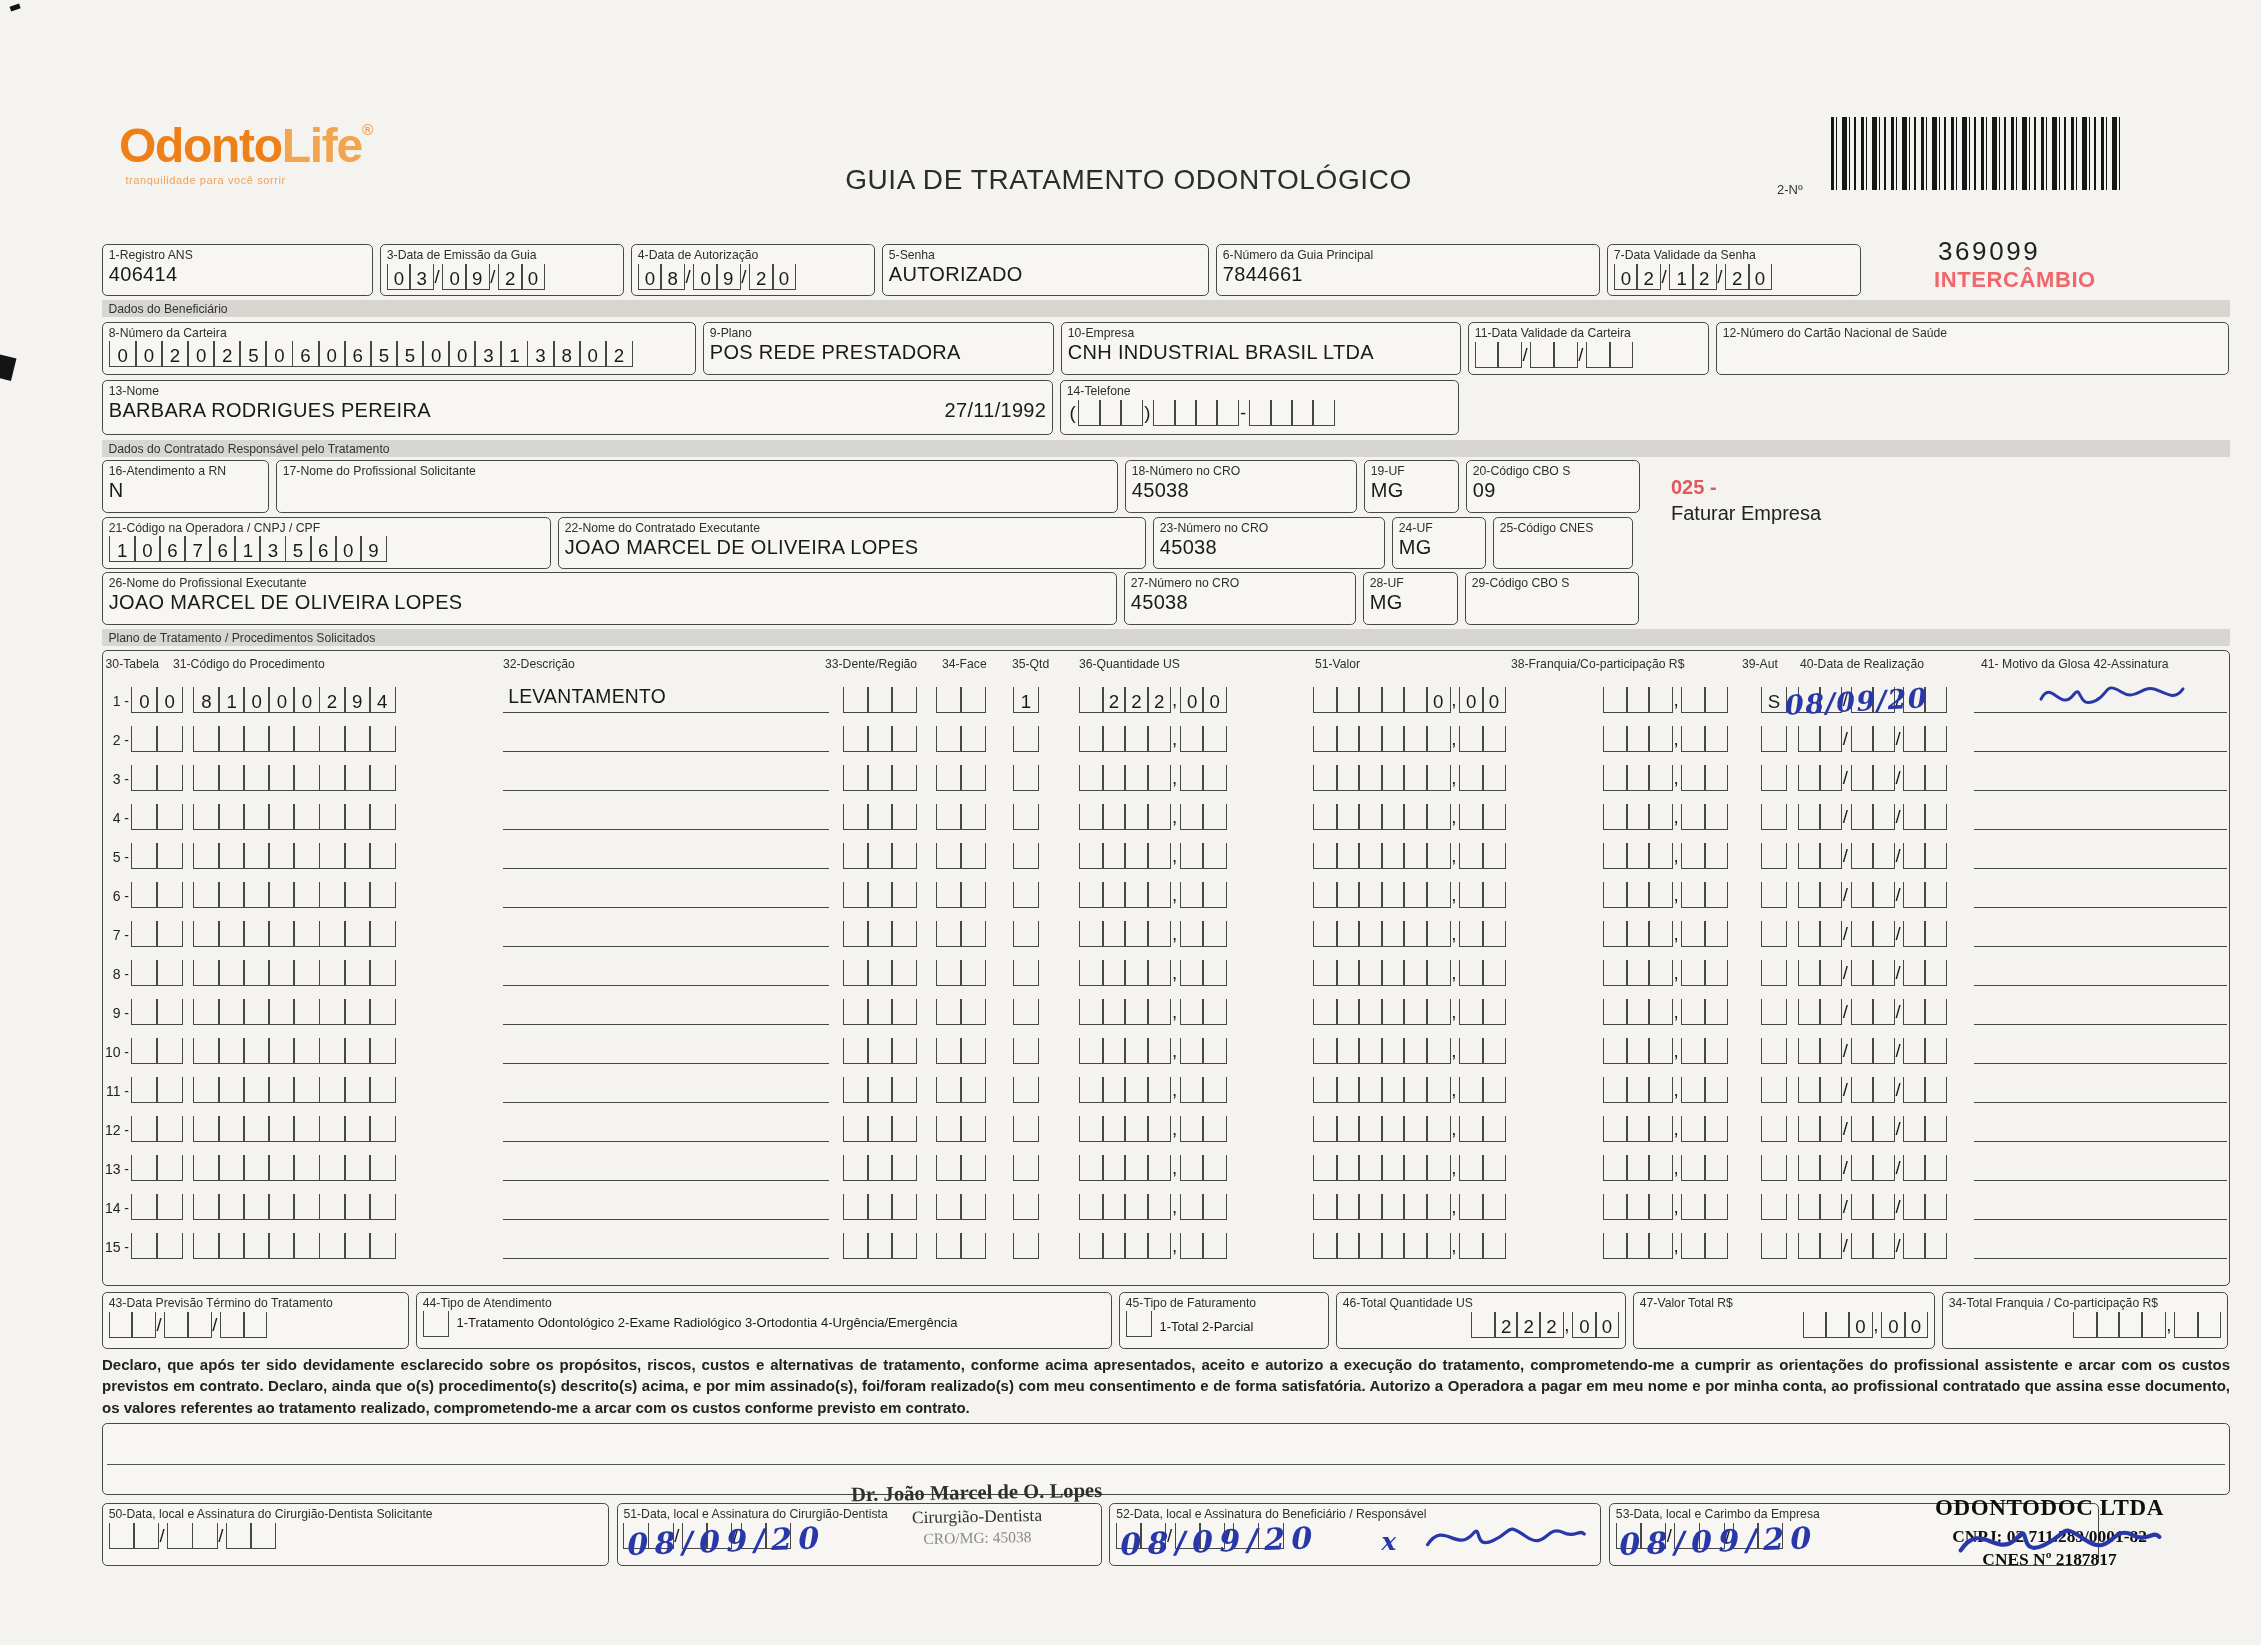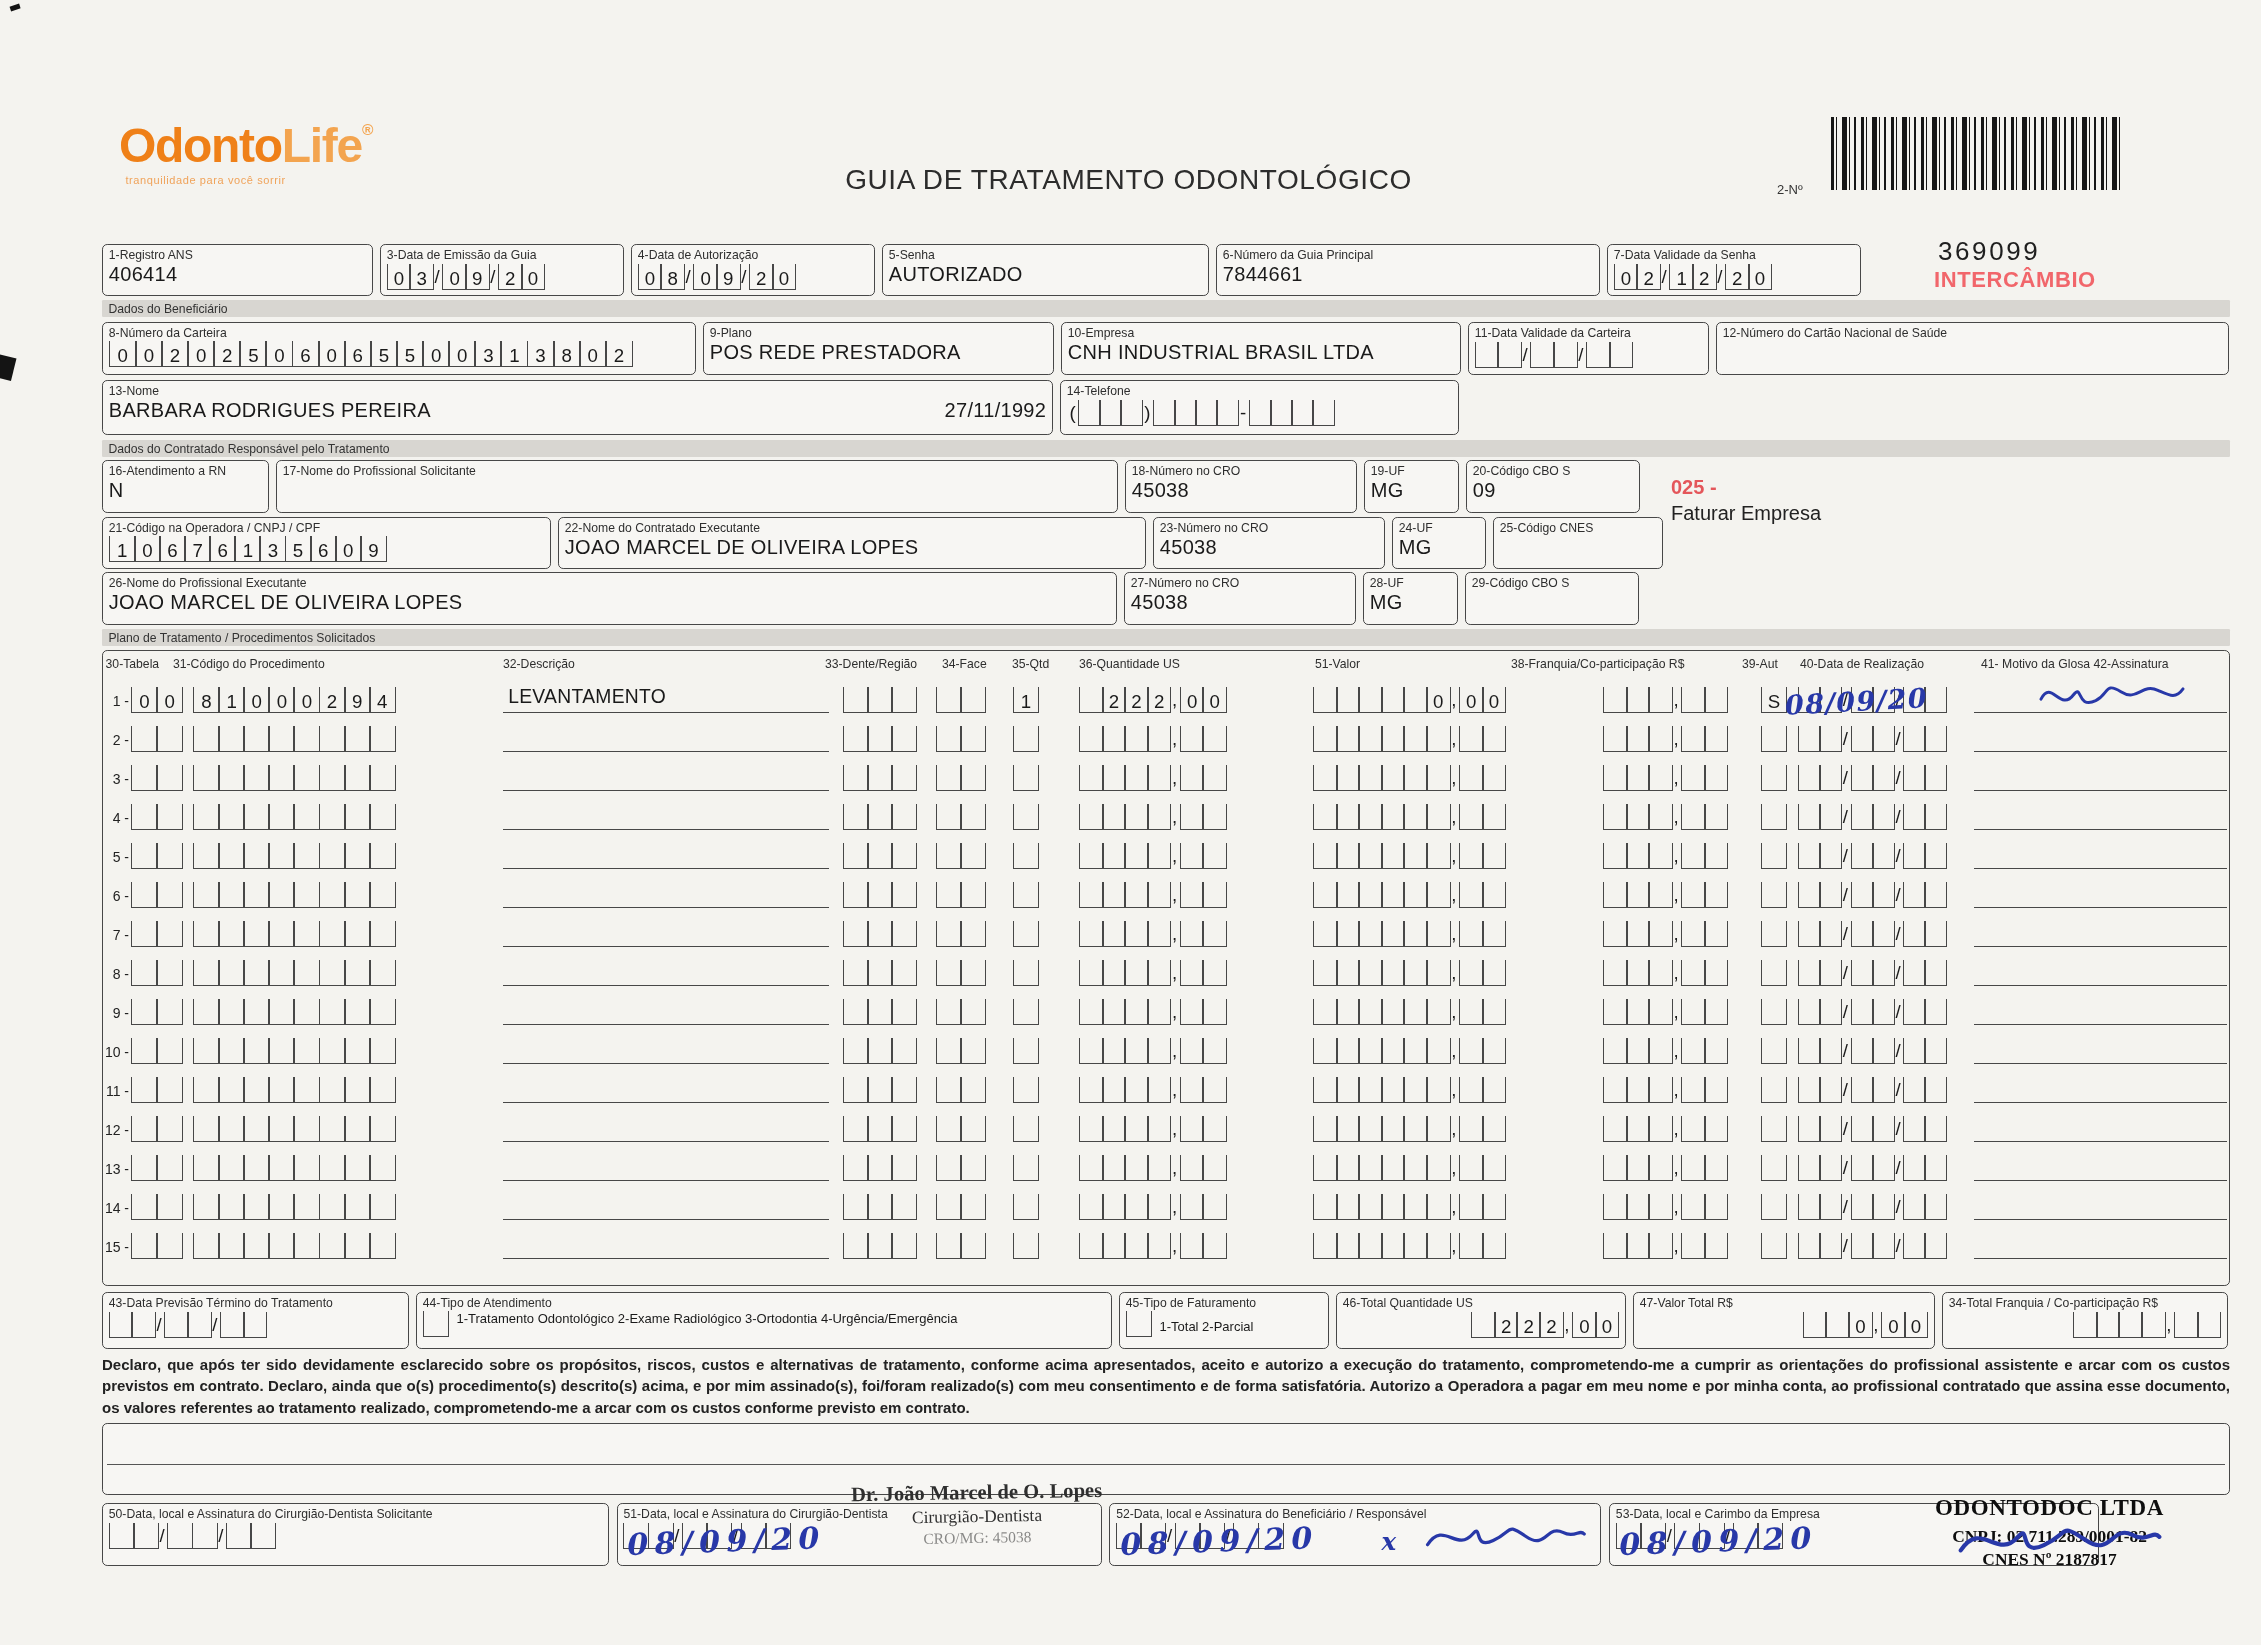--- a/index.html
+++ b/index.html
@@ -282,21 +282,21 @@
     <div class="fvalue">JOAO MARCEL DE OLIVEIRA LOPES</div>
   </div>
   <div class="fbox" style="width:232px;height:52px">
     <div class="flabel">23-Número no CRO</div>
     <div class="fvalue">45038</div>
   </div>
   <div class="fbox" style="width:94px;height:52px">
     <div class="flabel">24-UF</div>
     <div class="fvalue">MG</div>
   </div>
-  <div class="fbox" style="width:170px;height:52px">
+  <div class="fbox" style="width:140px;height:52px">
     <div class="flabel">25-Código CNES</div>
     <div class="fvalue"></div>
   </div>
 </div>
 
 <div class="hrow" style="left:102px;top:572px">
   <div class="fbox" style="width:1015px;height:53px">
     <div class="flabel">26-Nome do Profissional Executante</div>
     <div class="fvalue">JOAO MARCEL DE OLIVEIRA LOPES</div>
   </div>
@@ -1430,21 +1430,21 @@
           <span class="cc" style="width: 24.5px;"></span>
           <span class="cc" style="width: 24.5px;"></span>
           <span class="csep">/</span>
           <span class="cc" style="width: 24.5px;"></span>
           <span class="cc" style="width: 24.5px;"></span>
         </span>
       </div>
   </div>
   <div class="fbox" style="width:696px;height:57px">
     <div class="flabel">44-Tipo de Atendimento</div>
-    <div class="fcomb" style="align-items:flex-start;gap:7.7px">
+    <div class="fcomb" style="align-items:center;gap:7.7px">
       <span class="comb">
           <span class="cc" style="width: 26px;"></span>
         </span>
       <span style="font-size:13px;padding-bottom:2.6px">1-Tratamento Odontológico  2-Exame Radiológico  3-Ortodontia  4-Urgência/Emergência</span>
     </div>
   </div>
   <div class="fbox" style="width:210px;height:57px">
     <div class="flabel">45-Tipo de Faturamento</div>
     <div class="fcomb" style="gap:7.7px">
       <span class="comb">

